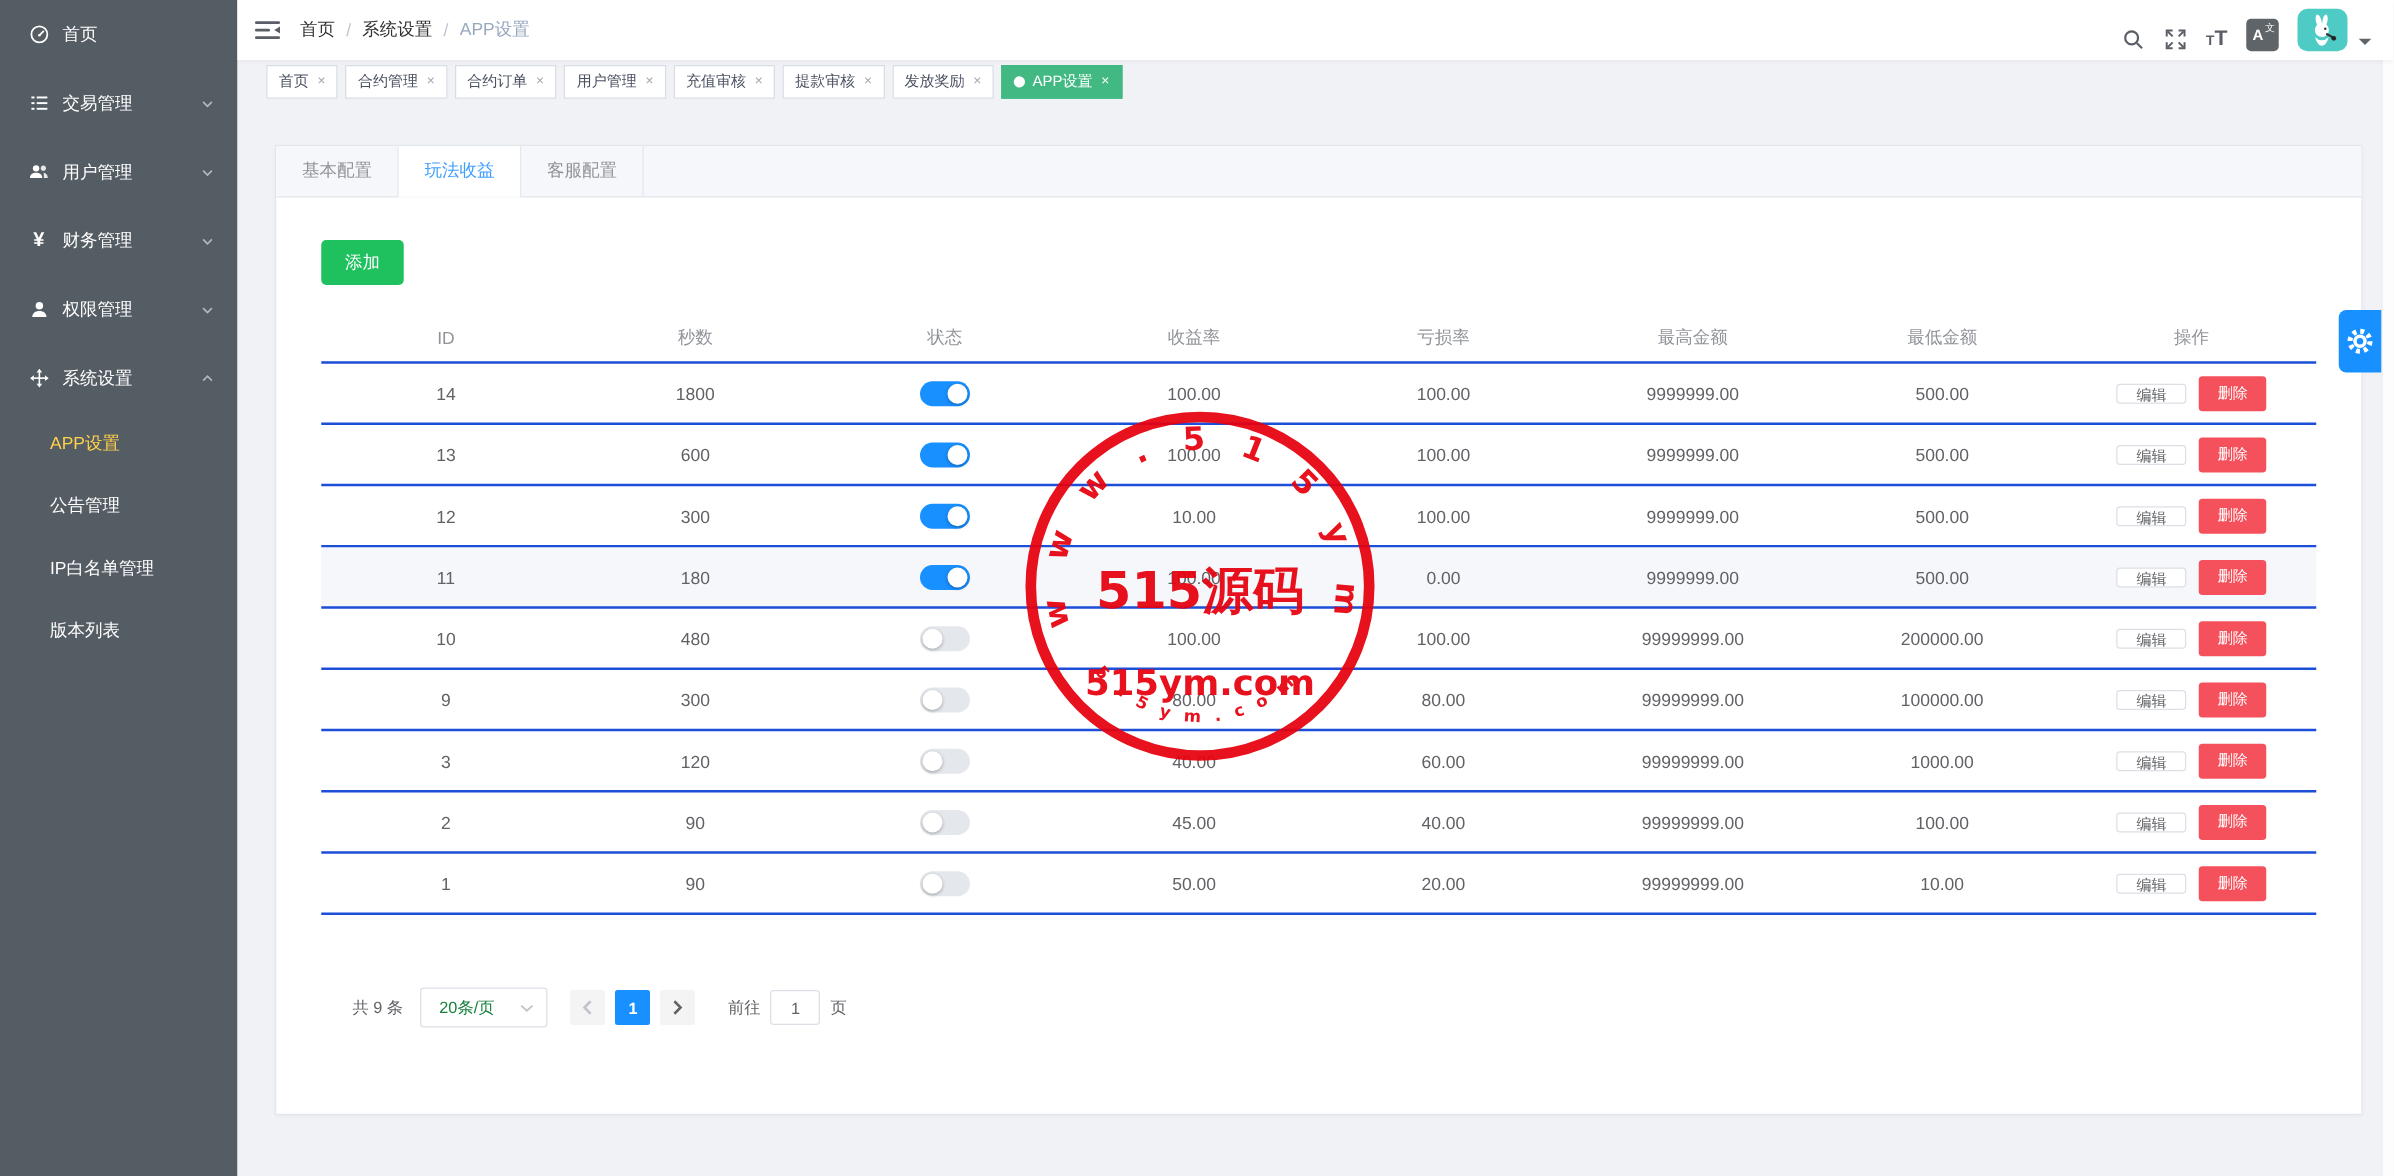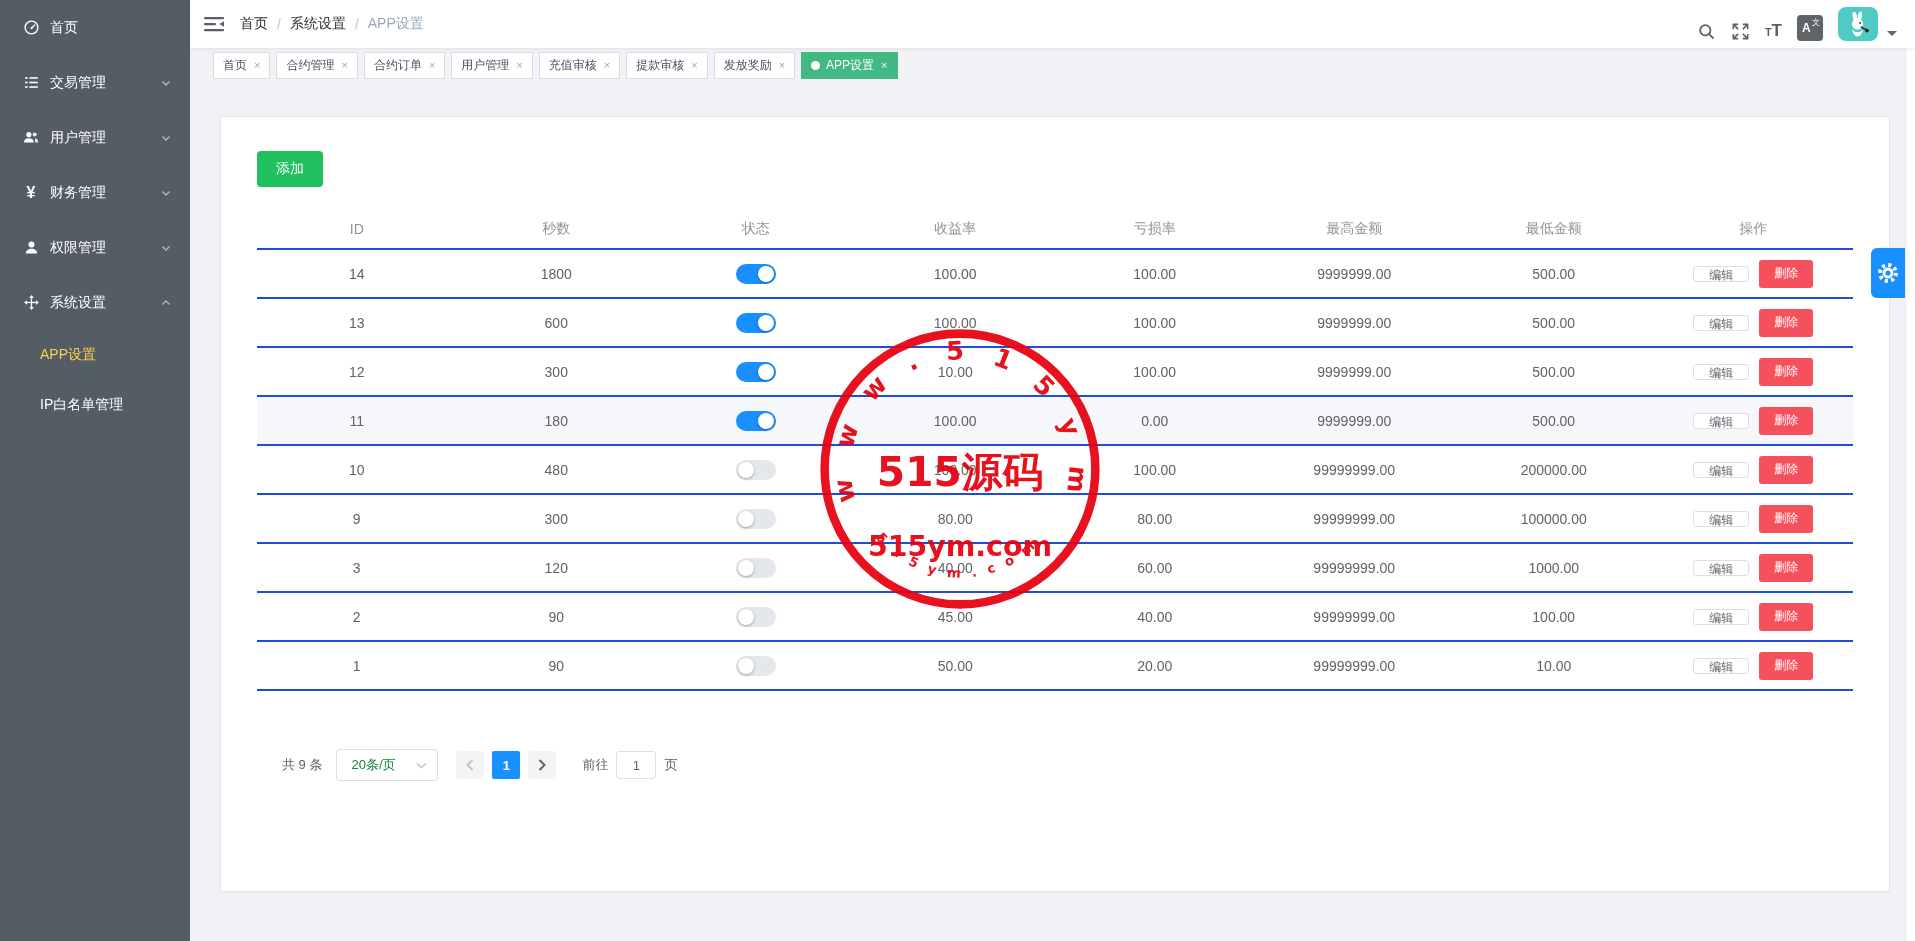--- a/index.html
+++ b/index.html
@@ -171,21 +171,23 @@
           </span>
           <span class="s-lbl">系统设置</span>
           <span class="s-chev up">
             <svg width="12" height="12" viewBox="0 0 12 12" fill="none" stroke="rgba(255,255,255,.75)" stroke-width="1.4">
               <path d="M2.5 4.5 6 8l3.5-3.5"></path>
             </svg>
           </span>
         </div>
         <div class="submenu">
           <div class="sub-item active">APP设置</div>
+          <div class="sub-item">公告管理</div>
           <div class="sub-item">IP白名单管理</div>
+          <div class="sub-item">版本列表</div>
         </div>
       </nav>
   </aside>
 
   <div class="main">
 
     <header class="navbar">
       <span class="hamburger">
         <svg width="20" height="18" viewBox="0 0 20 18" fill="#5a5e66">
             <rect y="2" width="20" height="2.2" rx="1"></rect>
@@ -266,20 +268,25 @@
           <i class="x">×</i>
         </span>
         <span class="tag active">
           <i class="dot"></i>
           <span class="tlbl">APP设置</span>
           <i class="x">×</i>
         </span>
       </div>
 
     <section class="card">
+      <div class="tabs" id="tabs">
+          <div class="tab">基本配置</div>
+          <div class="tab active">玩法收益</div>
+          <div class="tab">客服配置</div>
+        </div>
       <div class="card-body">
         <button class="add-btn">添加</button>
 
         <div class="table">
           <div class="thead" id="thead">
               <div class="th">ID</div>
               <div class="th">秒数</div>
               <div class="th">状态</div>
               <div class="th">收益率</div>
               <div class="th">亏损率</div>

